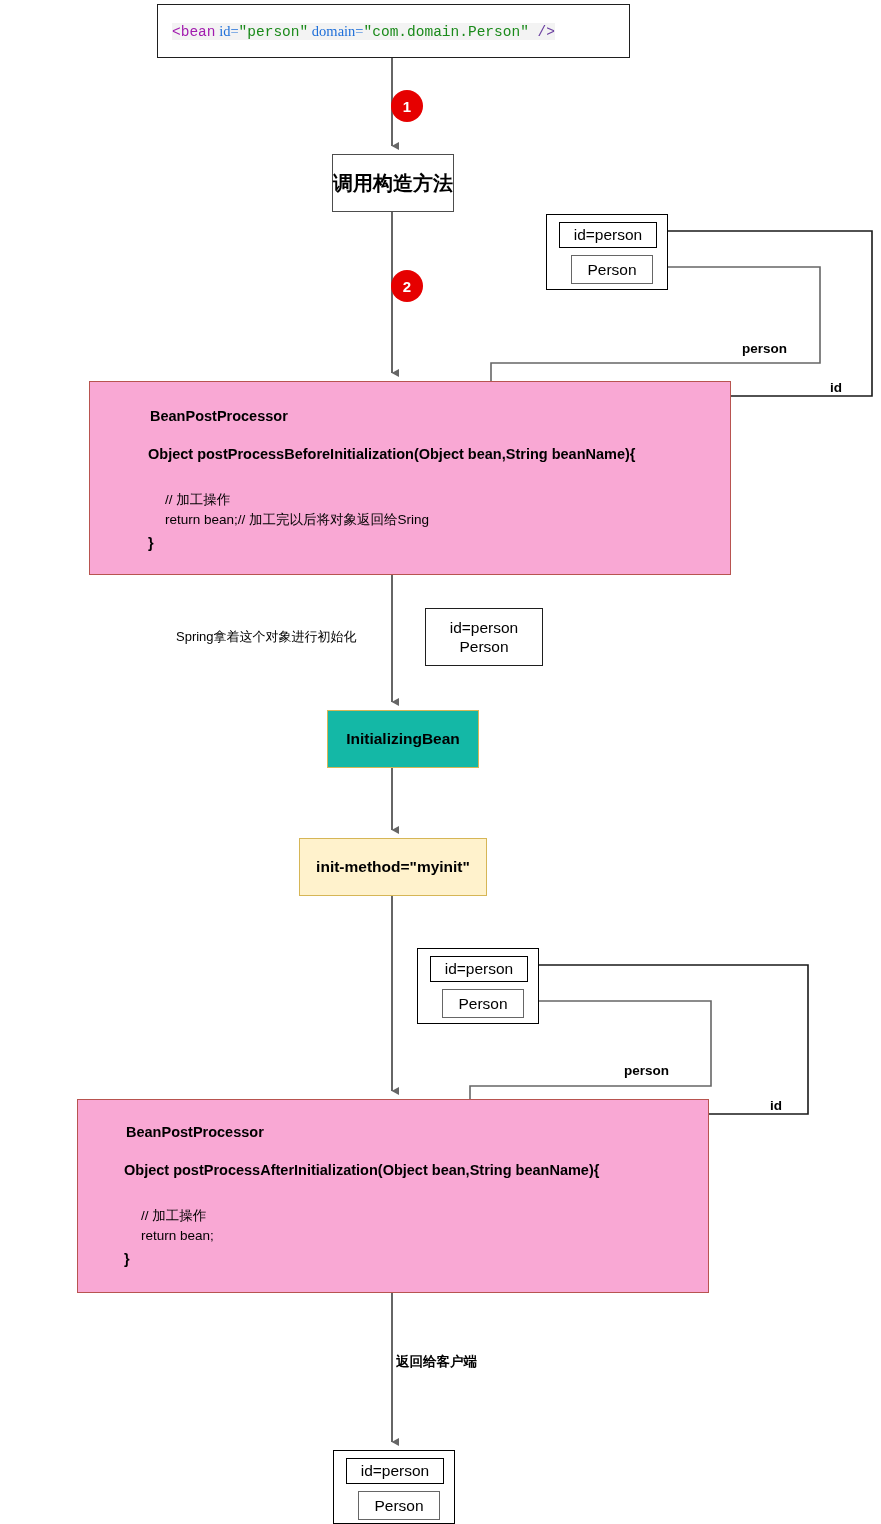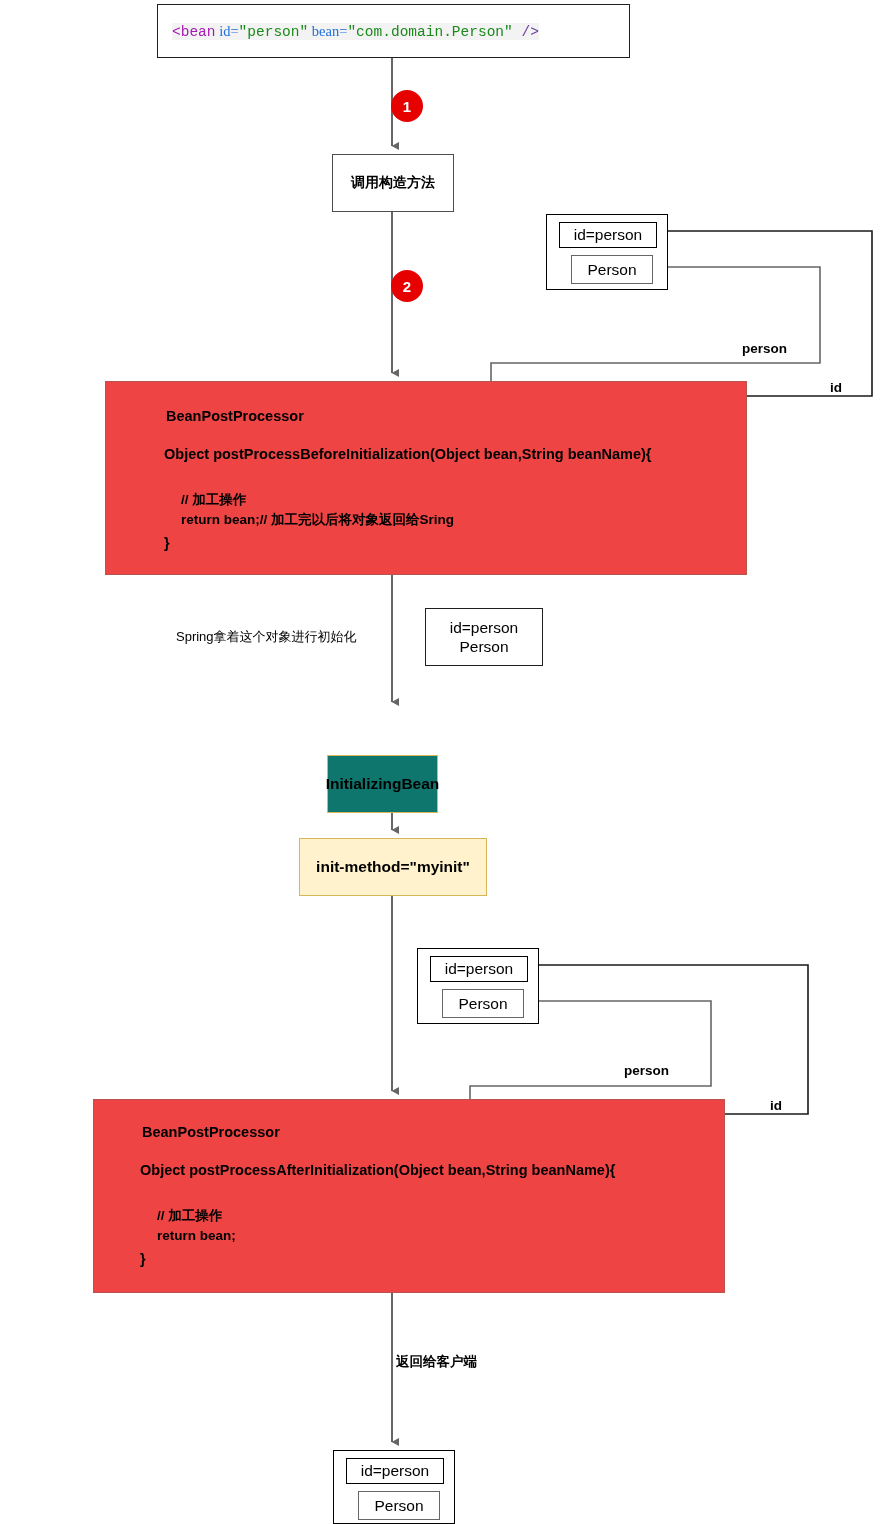--- a/index.html
+++ b/index.html
@@ -40,56 +40,55 @@
   }
   .c-tag{color:#a21caf;}
   .c-attr{color:#1e6fd9;font-family:Liberation Serif, serif;}
   .c-str{color:#1a8a1a;}
   .c-close{color:#6a3fa0;}
 
   
   #construct-box{
     left:332px; top:154px; width:122px; height:58px;
     border:1.5px solid #4d4d4d; background:#ffffff;
-    font-size:14px; font-weight:600;
+    font-size:20px; font-weight:600;
   }
   #initbean-box{
-    left:327px; top:710px; width:111px; height:58px;
-    border:1.5px solid #d6b656; background:#0f766e;
-    font-size:15.5px; font-weight:600;margin-top:45px;
+    left:327px; top:710px; width:152px; height:58px;
+    border:1.5px solid #d6b656; background:#14b8a6;
+    font-size:15.5px; font-weight:600;
   }
   #initmethod-box{
     left:299px; top:838px; width:188px; height:58px;
     border:1.5px solid #d6b656; background:#fff2cc;
     font-size:15.5px; font-weight:600;
   }
   #idperson-plain-box{
     left:425px; top:608px; width:118px; height:58px;
     border:1.5px solid #1f1f1f; background:#ffffff;
     flex-direction:column; line-height:1.25;
     font-size:15.5px;
   }
 
   
   .bpp{
     position:absolute; box-sizing:border-box;
-    background:#ef4444; border:1px solid #b85450;
+    background:#f9a8d4; border:1px solid #b85450;
     color:#000000;
-    margin-left:16px;
   }
   #bpp1{ left:89px; top:381px; width:642px; height:194px; }
   #bpp2{ left:77px; top:1099px; width:632px; height:194px; }
   .bpp .ttl{
     position:absolute; font-size:14.5px; font-weight:700;
   }
   .bpp .sig{
     position:absolute; font-size:14.5px; font-weight:700;
   }
   .bpp .body{
-    position:absolute; font-size:13.5px; font-weight:700;
+    position:absolute; font-size:13.5px; font-weight:400;
     line-height:1.45; white-space:pre-line;
   }
   .bpp .brace{
     position:absolute; font-size:14.5px; font-weight:700;
   }
   #bpp1 .ttl{ left:60px; top:26px; }
   #bpp1 .sig{ left:58px; top:64px; }
   #bpp1 .body{ left:75px; top:108px; }
   #bpp1 .brace{ left:58px; top:153px; }
   #bpp2 .ttl{ left:48px; top:24px; }
@@ -180,21 +179,21 @@
     <g stroke="#666666" stroke-width="1.6" fill="none">
       <path d="M499,1001 L711,1001 L711,1086 L470,1086 L470,1152" marker-end="url(#ah-gray)"></path>
     </g>
 
     <g stroke="#1a1a1a" stroke-width="1.6" fill="none">
       <path d="M531,965 L808,965 L808,1114 L582,1114 L582,1152" marker-end="url(#ah-black)"></path>
     </g>
   </svg>
 
   <div class="node" id="bean-box">
-    <span class="code"><span class="c-tag">&lt;bean</span><span class="c-attr"> id=</span><span class="c-str">"person"</span><span class="c-attr"> bean=</span><span class="c-str">"com.domain.Person"</span><span class="c-close"> /&gt;</span></span>
+    <span class="code"><span class="c-tag">&lt;bean</span><span class="c-attr"> id=</span><span class="c-str">"person"</span><span class="c-attr"> domain=</span><span class="c-str">"com.domain.Person"</span><span class="c-close"> /&gt;</span></span>
   </div>
 
   <div class="badge" id="badge1">1</div>
   <div class="badge" id="badge2">2</div>
 
   <div class="node" id="construct-box">调用构造方法</div>
 
   <div class="objbox" id="obj1">
     <div class="inner id">id=person</div>
     <div class="inner person">Person</div>

